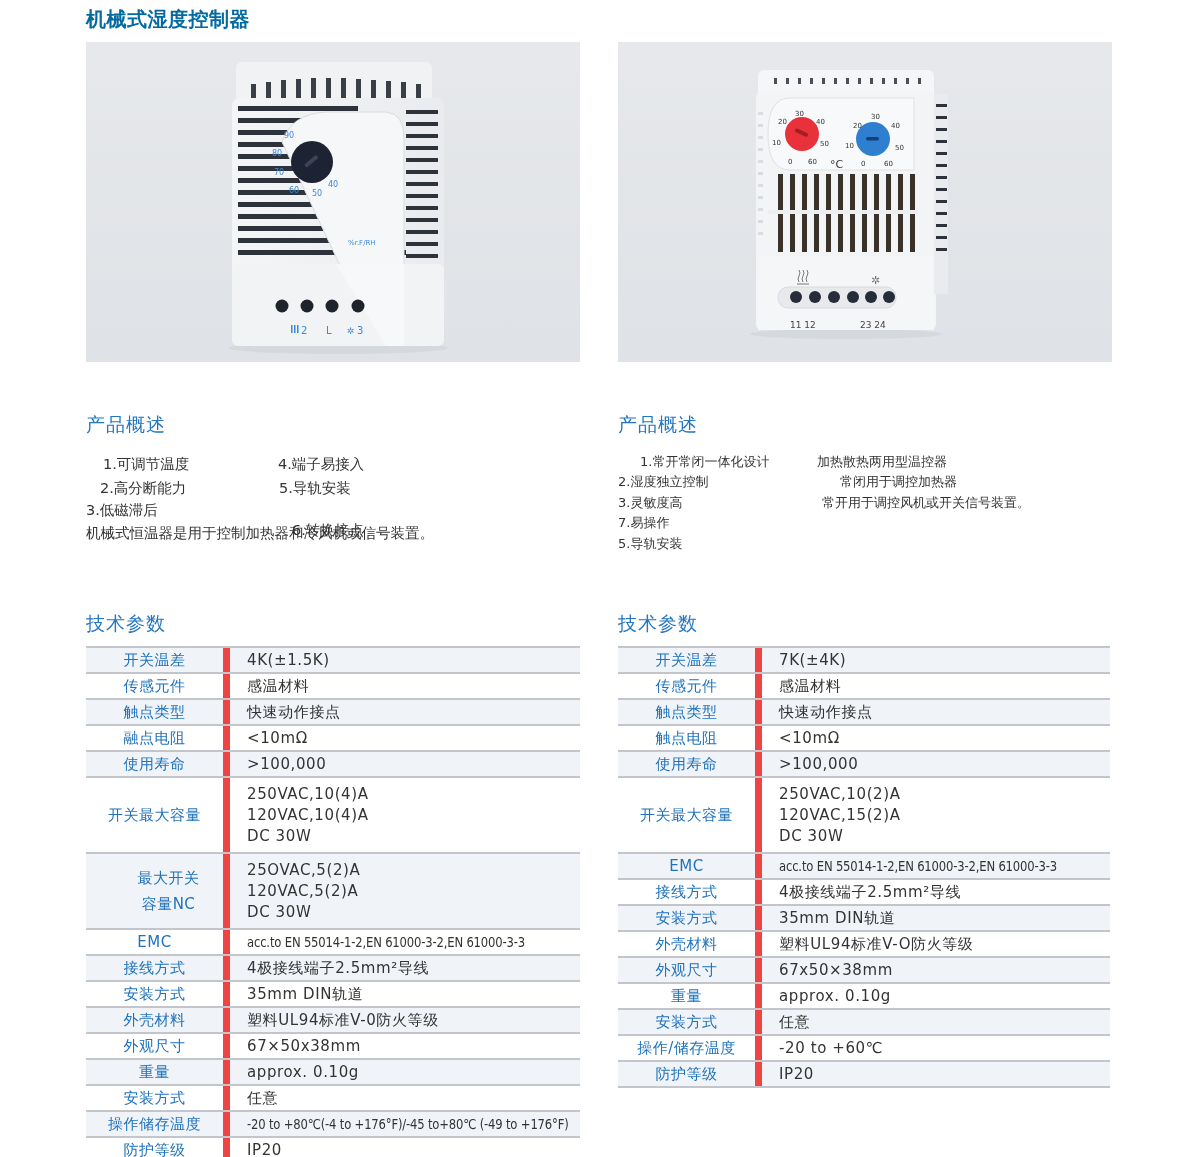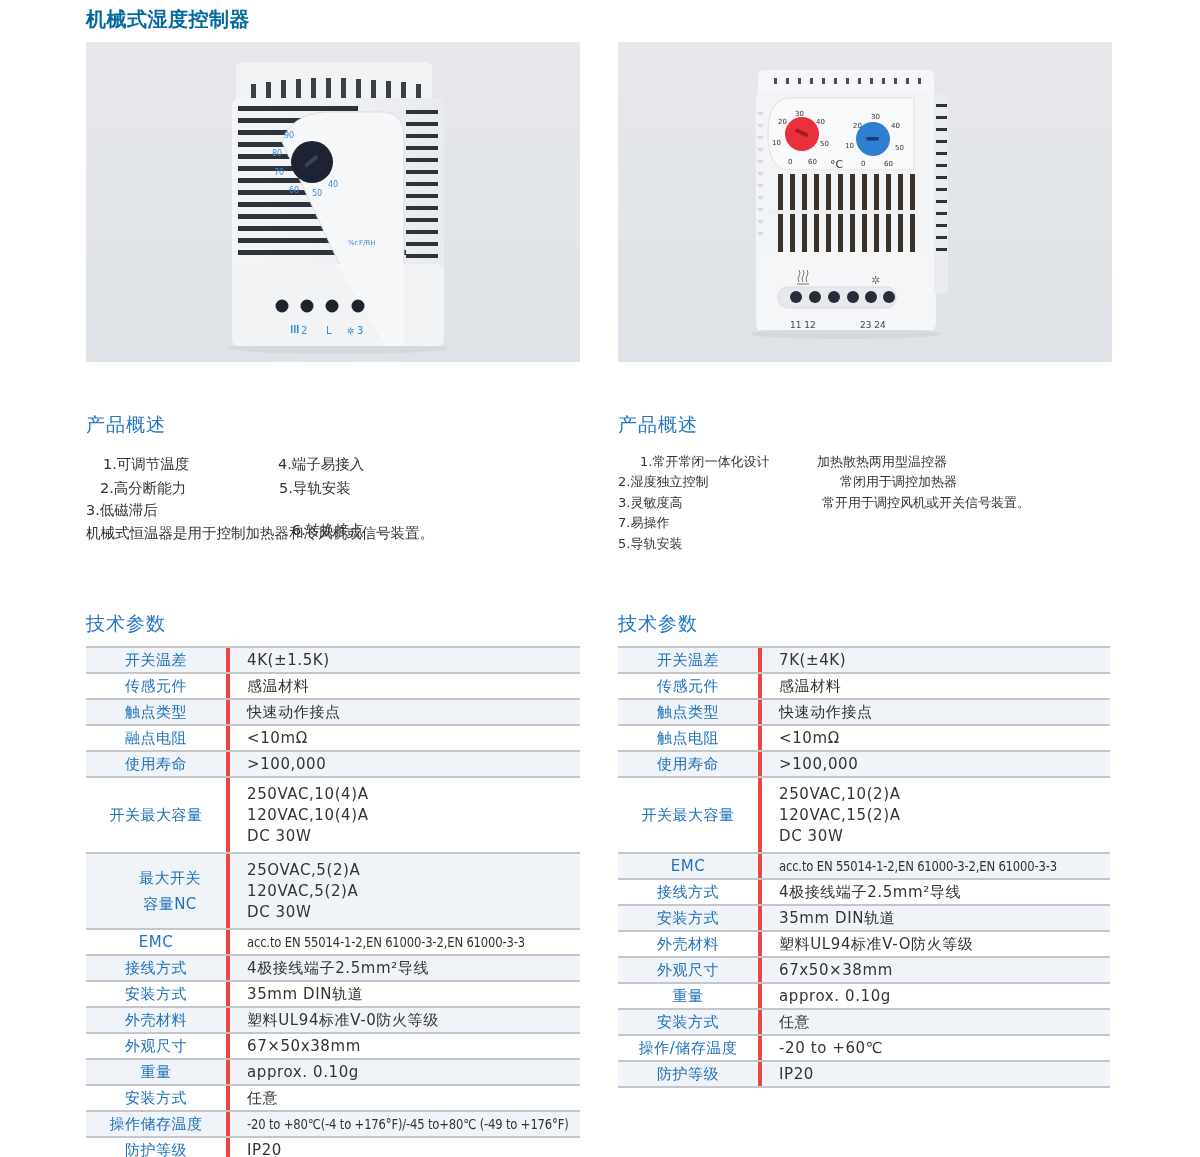--- a/index.html
+++ b/index.html
@@ -13,21 +13,21 @@
 
   .section-heading { position: absolute; font-size: 19px; color: #2476c3; letter-spacing: 1px; }
 
   .feature { position: absolute; font-size: 14.5px; color: #333333; white-space: nowrap; }
   .feature.small { font-size: 13px; }
 
   .spec-table { position: absolute; top: 646px; width: 494px; border-top: 2px solid #c2c5c9; }
   .spec-row { display: flex; border-bottom: 2px solid #c2c5c9; min-height: 24px; }
   .spec-row.tint { background: #f0f4f8; }
   .spec-row.tall { height: 76px; }
-  .spec-label { width: 144px; flex: none; border-right: 4px solid #ef4444; color: #1f72bc; font-size: 15px; display: flex; flex-direction: column; align-items: center; justify-content: center; text-align: center; line-height: 24px; letter-spacing: 0.5px; }
+  .spec-label { width: 144px; flex: none; border-right: 7px solid #ef4444; color: #1f72bc; font-size: 15px; display: flex; flex-direction: column; align-items: center; justify-content: center; text-align: center; line-height: 24px; letter-spacing: 0.5px; }
   .spec-label.two { line-height: 26px; padding-left: 28px; }
   .spec-value { flex: 1; padding-left: 17px; font-size: 15px; color: #333333; display: flex; flex-direction: column; justify-content: center; line-height: 21px; letter-spacing: 0.6px; white-space: nowrap; }
   .spec-value.single { line-height: 22px; }
   .spec-value .cond { display: inline-block; font-size: 13.5px; letter-spacing: -0.2px; transform: scaleX(0.86); transform-origin: left center; }
 
   svg text { font-family: "DejaVu Sans", "Liberation Sans", sans-serif; }
 </style>
 </head>
 <body>
 

